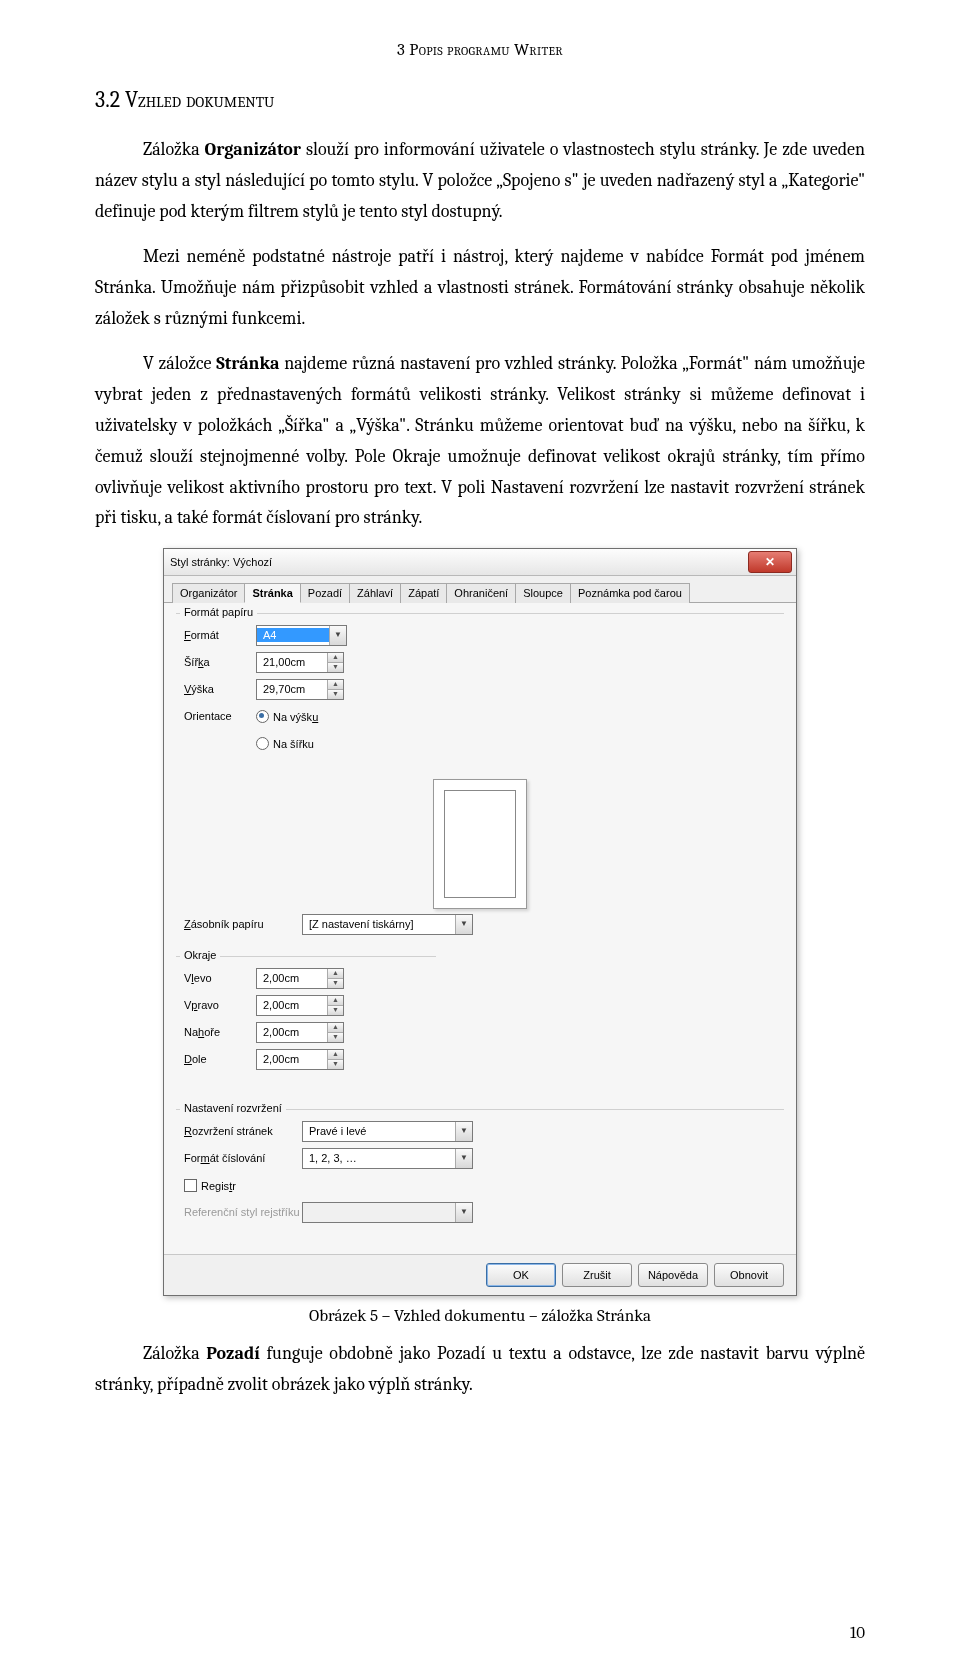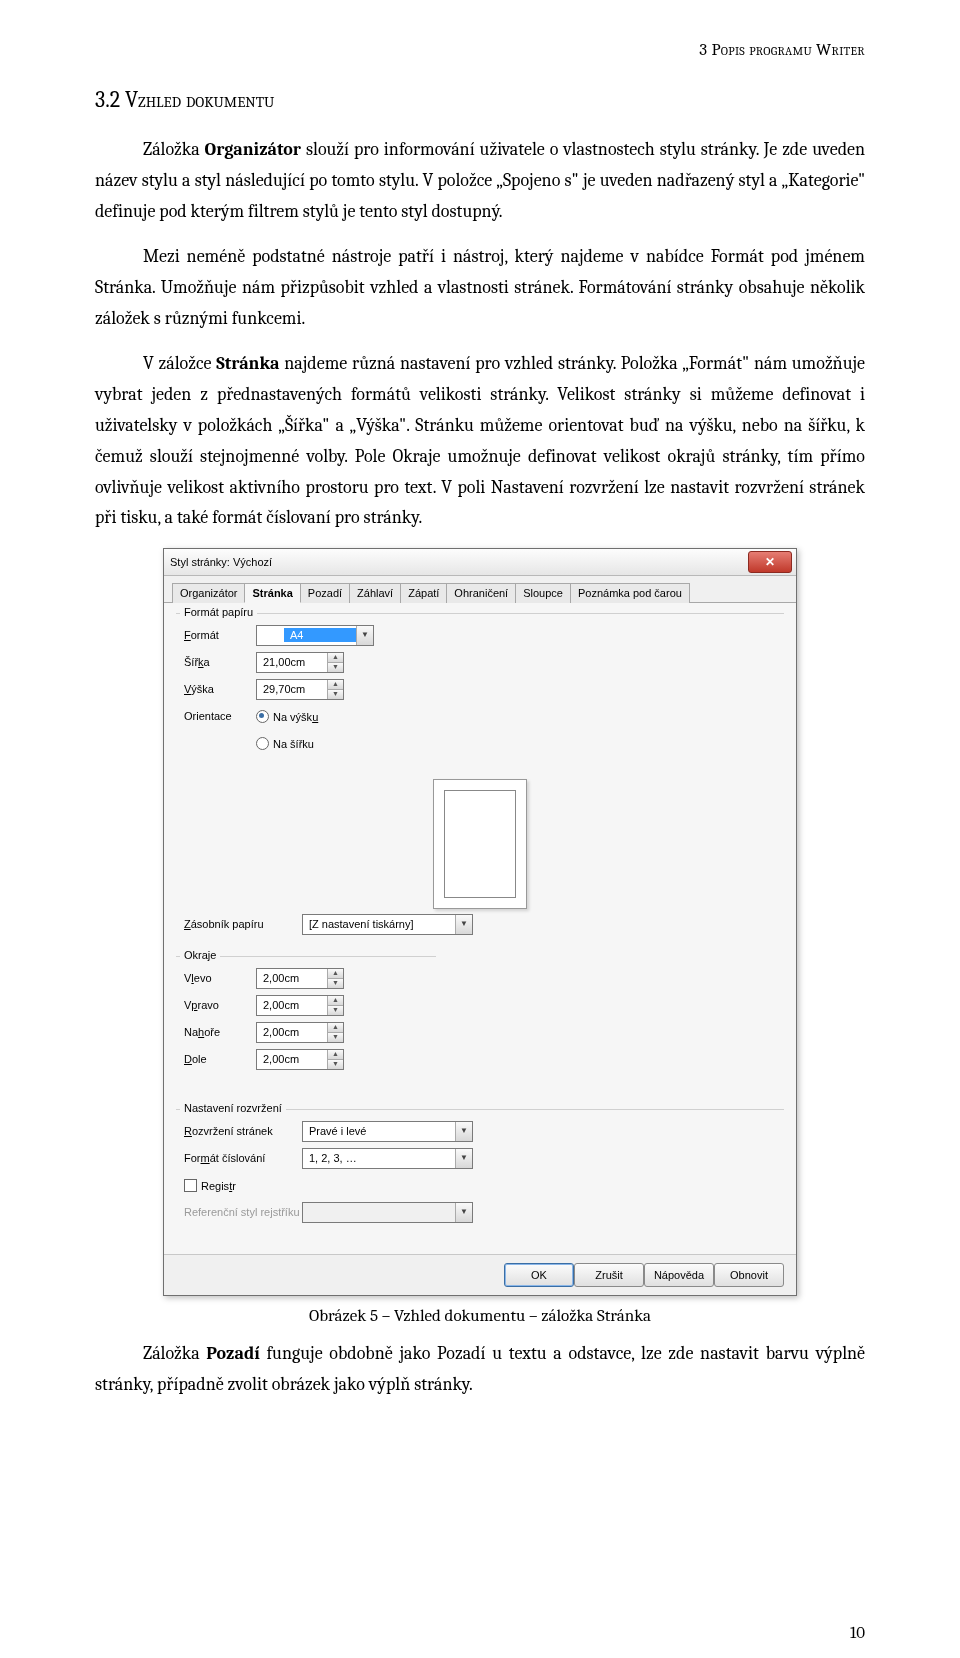--- a/index.html
+++ b/index.html
@@ -10,21 +10,21 @@
   }
   .page {
     width: 960px;
     min-height: 1658px;
     margin: 0 auto;
     padding: 40px 95px 30px 95px;
     box-sizing: border-box;
     position: relative;
   }
   .running-header {
-    text-align: right;
+    text-align: center;
     font-variant: small-caps;
     font-size: 17px;
     margin-bottom: 28px;
     letter-spacing: 0.3px;
   }
   h2 {
     font-variant: small-caps;
     font-size: 22px;
     font-weight: normal;
     margin: 0 0 22px 0;
@@ -153,21 +153,20 @@
     border: 1px solid #7a7a7a;
     background: #fff;
     height: 19px;
   }
   .txtcombo .val {
     background: #3399ff;
     color: #fff;
     padding: 1px 6px;
     min-width: 60px;
     display: inline-block;
-    margin-left: 27px;
   }
   .spin {
     display: inline-flex;
     align-items: center;
     border: 1px solid #7a7a7a;
     background: #fff;
     height: 19px;
   }
   .spin .sval { padding: 1px 6px; min-width: 58px; display: inline-block; }
   .spinbtns {
@@ -243,20 +242,21 @@
   .preview-inner {
     position: absolute;
     left: 10px; right: 10px; top: 10px; bottom: 10px;
     border: 1px solid #888;
   }
   .buttons {
     border-top: 1px solid #c8c8c8;
     padding: 8px 12px;
     display: flex;
     justify-content: flex-end;
+    gap: 6px;
     background: #f0f0f0;
   }
   .btn {
     min-width: 68px;
     height: 22px;
     border: 1px solid #8a8a8a;
     background: linear-gradient(#fcfcfc,#e0e0e0);
     border-radius: 3px;
     font-size: 11px;
     display: flex;

